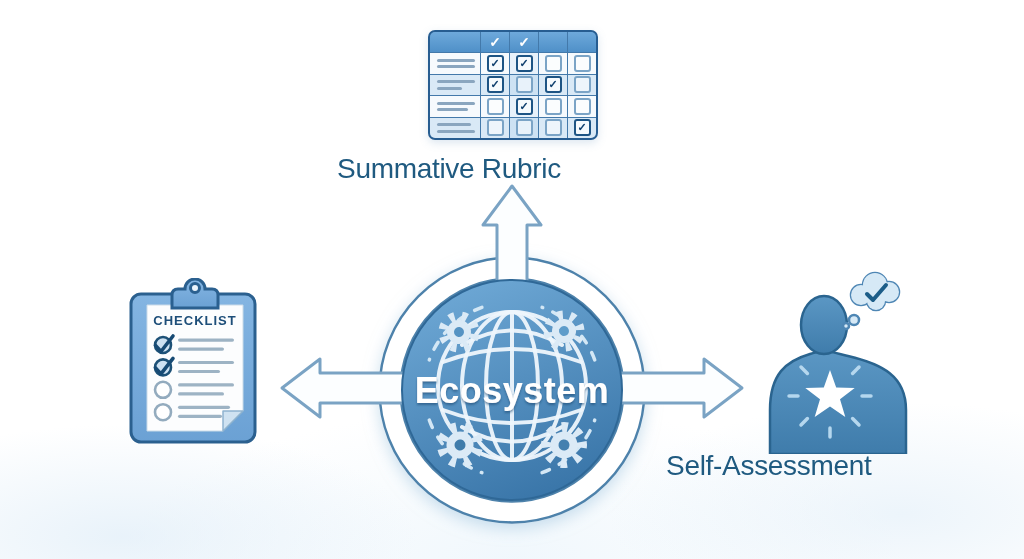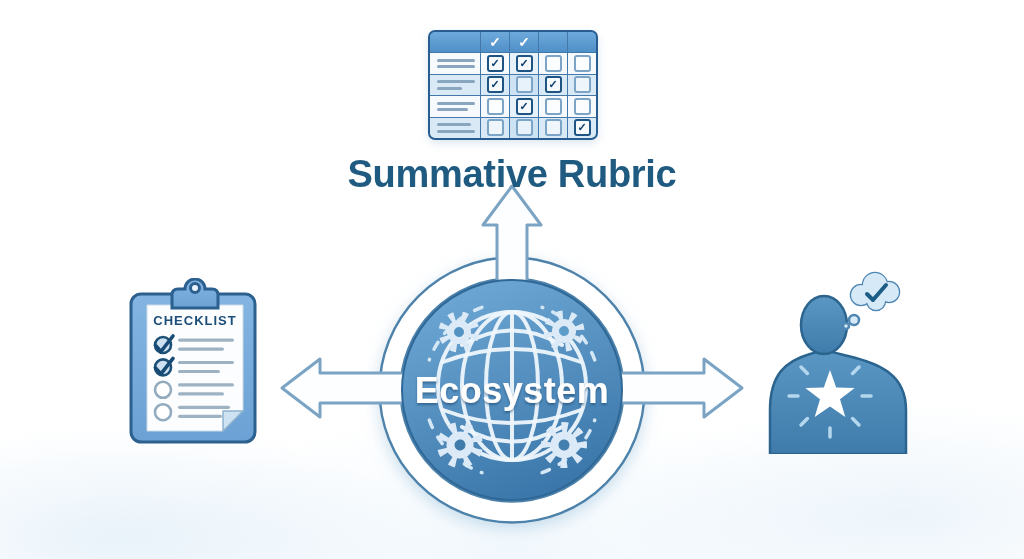--- a/index.html
+++ b/index.html
@@ -10,22 +10,22 @@
       radial-gradient(420px 160px at 12% 96%, rgba(214,232,246,.55), transparent 70%),
       radial-gradient(420px 160px at 88% 92%, rgba(214,232,246,.45), transparent 70%),
       radial-gradient(520px 200px at 50% 100%, rgba(226,240,250,.5), transparent 75%),
       #ffffff;
   }
   .hub-svg{position:absolute;left:0;top:0;width:1024px;height:559px;}
   .abs-svg{position:absolute;}
 
   
   .node-label{
-    position:absolute;font-weight:700;font-size:38px;line-height:1.1;
-    color:#1f5a80;text-align:center;letter-spacing:-0.3px;width:350px;
+    position:absolute;font-weight:400;font-size:28px;line-height:1.1;
+    color:#1f5a80;text-align:left;letter-spacing:-0.3px;width:350px;
   }
   .label-top{left:337px;top:154px;}
   .label-left{left:25px;top:451px;}
   .label-right{left:666px;top:451px;}
 
   
   .rubric{
     position:absolute;left:428px;top:30px;width:170px;height:110px;
     box-sizing:border-box;border:2.5px solid #275d91;border-radius:7px;
     overflow:hidden;background:#4379aa;display:grid;
@@ -293,14 +293,15 @@
       <circle class="cloud-fill" cx="125" cy="25" r="12"></circle>
       <circle class="cloud-fill" cx="139" cy="32" r="10"></circle>
       <circle class="cloud-fill" cx="126" cy="41" r="9"></circle>
       <path class="cloud-check" d="M117,34 l6,6 l13,-15"></path>
       <circle class="cloud" cx="104" cy="60" r="5"></circle>
       <circle class="cloud" cx="96" cy="66" r="3"></circle>
     </g>
   </svg>
 
   <div class="node-label label-top">Summative Rubric</div>
+  <div class="node-label label-right">Self-Assessment</div>
 
 </div>
 
 </body></html>

